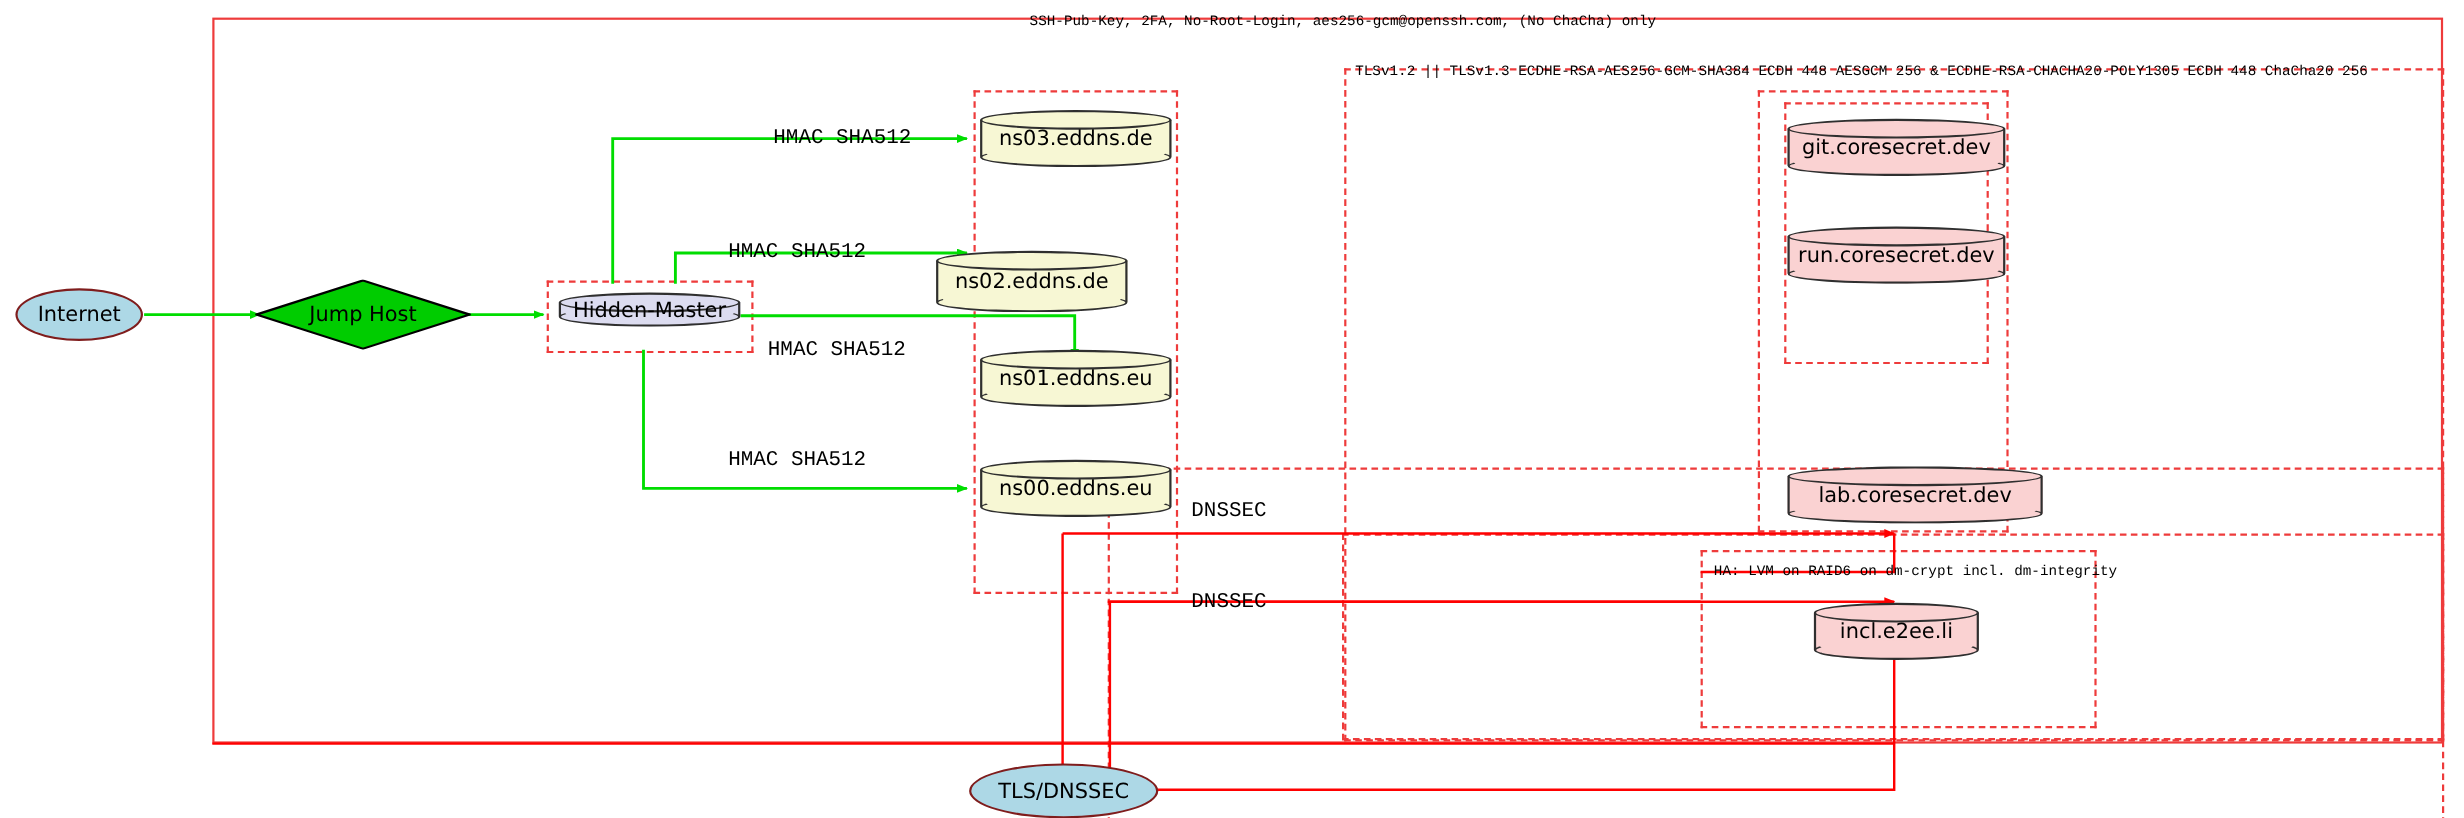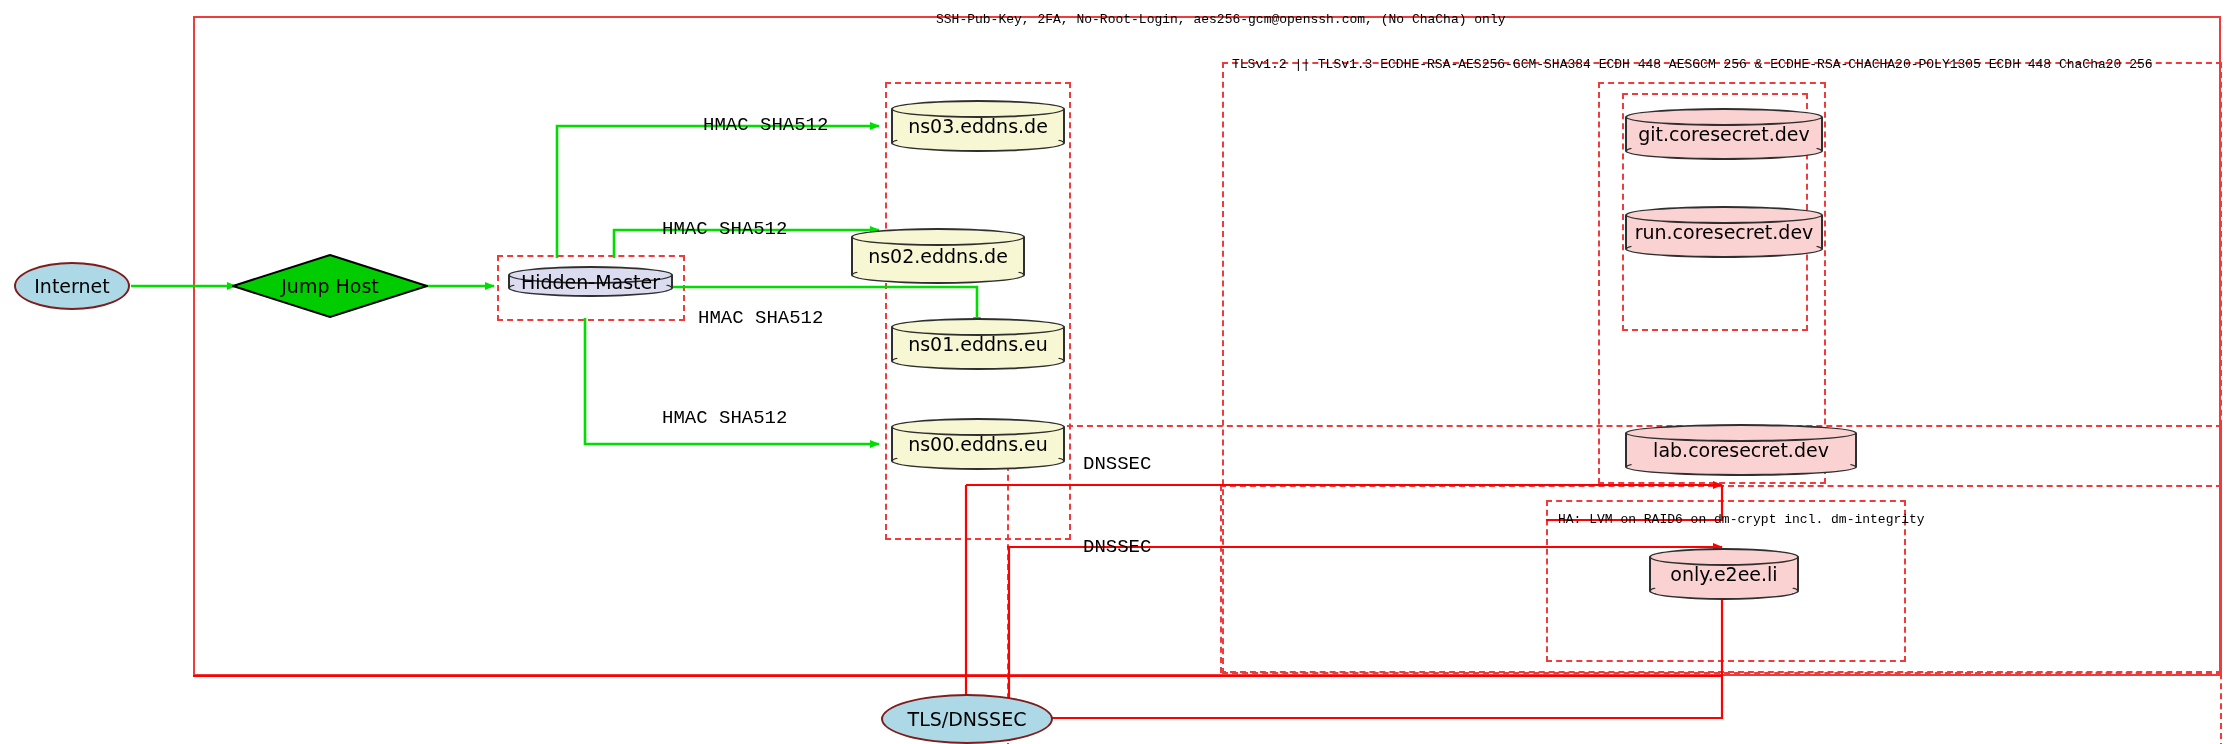--- a/index.html
+++ b/index.html
@@ -216,21 +216,21 @@
     <div class="body"></div>
     <div class="bottom"></div>
     <div class="top"></div>
     <div class="cyl-label">lab.coresecret.dev</div>
   </div>
 
   <div class="cyl pink" style="left:1649px;top:548px;width:150px;height:52px;">
     <div class="body"></div>
     <div class="bottom"></div>
     <div class="top"></div>
-    <div class="cyl-label">only.e2ee.li</div>
+    <div class="cyl-label">incl.e2ee.li</div>
   </div>
 
   <div class="node ellipse-node" style="left:881px;top:694px;width:172px;height:50px;">TLS/DNSSEC</div>
 
   <div class="lbl cluster-cap" style="left:936px;top:12px;">SSH-Pub-Key, 2FA, No-Root-Login, aes256-gcm@openssh.com, (No ChaCha) only</div>
 
   <div class="lbl cluster-cap" style="left:1232px;top:57px;">TLSv1.2 || TLSv1.3 ECDHE-RSA-AES256-GCM-SHA384 ECDH 448 AESGCM 256 &amp; ECDHE-RSA-CHACHA20-POLY1305 ECDH 448 ChaCha20 256</div>
 
   <div class="lbl cluster-cap" style="left:1558px;top:512px;">HA: LVM on RAID6 on dm-crypt incl. dm-integrity</div>
 

